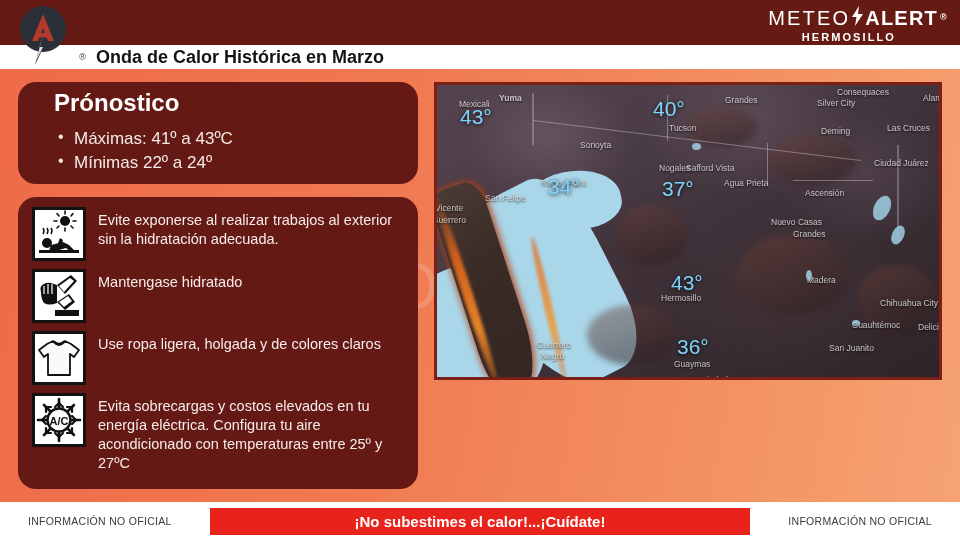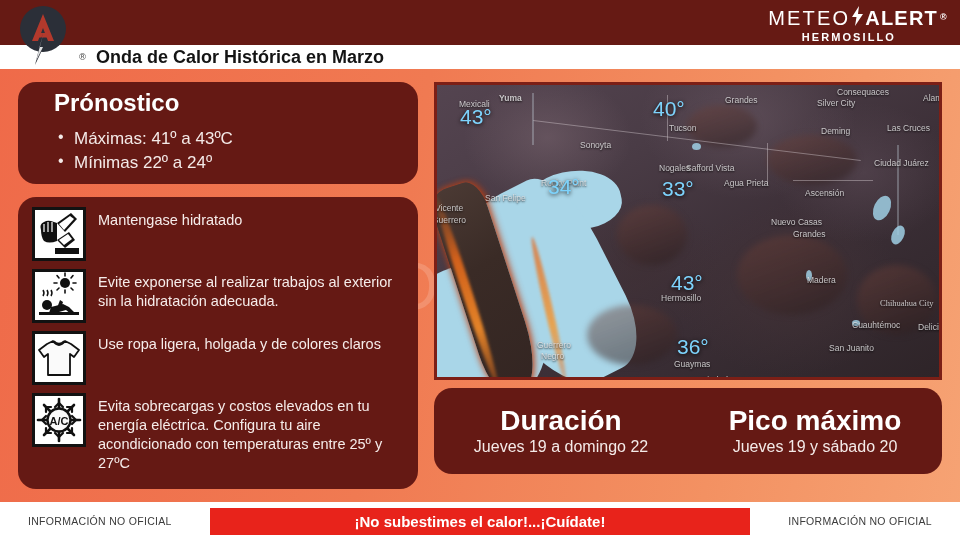--- a/index.html
+++ b/index.html
@@ -302,39 +302,20 @@
 
   <div class="panel" id="forecast-panel">
     <div class="forecast-title">Prónostico</div>
     <ul class="forecast-list">
       <li>Máximas: 41º a 43ºC</li>
       <li>Mínimas 22º a 24º</li>
     </ul>
   </div>
 
   <div class="panel" id="tips-panel">
-
-    <div class="tip">
-      <div class="tip-icon">
-        <svg width="48" height="48" viewBox="0 0 48 48">
-          <path d="M6 20 q-2 -6 3 -8 q3 -2 7 -1 l6 2 l0 18 q-8 3 -13 0 q-3 -4 -3 -11 Z" fill="#111"></path>
-          <g stroke="#fff" stroke-width="1.2">
-            <line x1="9" y1="14" x2="9" y2="22"></line>
-            <line x1="13" y1="12" x2="13" y2="22"></line>
-            <line x1="17" y1="12" x2="17" y2="22"></line>
-          </g>
-          <path d="M22 13 L36 3 L42 9 L30 22 Z" fill="#111"></path>
-          <path d="M24 14 L35 6 L39 9 L29 20 Z" fill="#fff"></path>
-          <path d="M22 30 L34 22 L40 30 L30 38 Z" fill="#111"></path>
-          <path d="M24 30 L33 24 L37 29 L29 35 Z" fill="#fff"></path>
-          <path d="M20 38 L44 38 L44 44 L20 44 Z" fill="#111"></path>
-        </svg>
-      </div>
-      <div class="tip-text">Mantengase hidratado</div>
-    </div>
 
     <div class="tip">
       <div class="tip-icon">
         <svg width="48" height="48" viewBox="0 0 48 48">
           <circle cx="30" cy="11" r="5" fill="#111"></circle>
           <g stroke="#111" stroke-width="1.6" stroke-linecap="round">
             <line x1="30" y1="1" x2="30" y2="4"></line>
             <line x1="38" y1="3.5" x2="36" y2="6"></line>
             <line x1="41" y1="11" x2="38" y2="11"></line>
             <line x1="38" y1="18" x2="36" y2="16"></line>
@@ -344,20 +325,39 @@
             <line x1="30" y1="21" x2="30" y2="18"></line>
           </g>
           <path d="M8 24 q2 -3 0 -6 M12 24 q2 -3 0 -6 M16 24 q2 -3 0 -6" stroke="#111" stroke-width="1.5" fill="none"></path>
           <circle cx="12" cy="33" r="5" fill="#111"></circle>
           <path d="M16 35 L28 32 L34 35 L40 41 L37 43 L31 38 L24 40 L14 41 Z" fill="#111"></path>
           <path d="M22 36 L25 28 L28 30 L26 36 Z" fill="#111"></path>
           <path d="M4 40 L44 40 L44 43 L4 43 Z" fill="#111"></path>
         </svg>
       </div>
       <div class="tip-text">Evite exponerse al realizar trabajos al exterior sin la hidratación adecuada.</div>
+    </div>
+
+    <div class="tip">
+      <div class="tip-icon">
+        <svg width="48" height="48" viewBox="0 0 48 48">
+          <path d="M6 20 q-2 -6 3 -8 q3 -2 7 -1 l6 2 l0 18 q-8 3 -13 0 q-3 -4 -3 -11 Z" fill="#111"></path>
+          <g stroke="#fff" stroke-width="1.2">
+            <line x1="9" y1="14" x2="9" y2="22"></line>
+            <line x1="13" y1="12" x2="13" y2="22"></line>
+            <line x1="17" y1="12" x2="17" y2="22"></line>
+          </g>
+          <path d="M22 13 L36 3 L42 9 L30 22 Z" fill="#111"></path>
+          <path d="M24 14 L35 6 L39 9 L29 20 Z" fill="#fff"></path>
+          <path d="M22 30 L34 22 L40 30 L30 38 Z" fill="#111"></path>
+          <path d="M24 30 L33 24 L37 29 L29 35 Z" fill="#fff"></path>
+          <path d="M20 38 L44 38 L44 44 L20 44 Z" fill="#111"></path>
+        </svg>
+      </div>
+      <div class="tip-text">Mantengase hidratado</div>
     </div>
 
     <div class="tip">
       <div class="tip-icon">
         <svg width="48" height="48" viewBox="0 0 48 48">
           <path d="M18 7 L12 10 L4 16 L9 23 L13 20 L13 41 L35 41 L35 20 L39 23 L44 16 L36 10 L30 7 q-3 4 -6 4 q-3 0 -6 -4 Z" fill="#fafafa" stroke="#111" stroke-width="1.8" stroke-linejoin="round"></path>
           <path d="M19 7 q5 5 10 0" fill="none" stroke="#111" stroke-width="1.4"></path>
         </svg>
       </div>
       <div class="tip-text">Use ropa ligera, holgada y de colores claros</div>
@@ -441,50 +441,40 @@
           <div class="city" style="left: 222px; top: 78px;">Nogales</div>
           <div class="city" style="left: 287px; top: 93px;">Agua Prieta</div>
           <div class="city" style="left: 437px; top: 73px;">Ciudad Juárez</div>
           <div class="city" style="left: 368px; top: 103px;">Ascensión</div>
           <div class="city" style="left: 334px; top: 132px;">Nuevo Casas</div>
           <div class="city" style="left: 356px; top: 144px;">Grandes</div>
           <div class="city" style="left: -2px; top: 118px;">Vicente</div>
           <div class="city" style="left: -5px; top: 130px;">Guerrero</div>
           <div class="city" style="left: 224px; top: 208px;">Hermosillo</div>
           <div class="city" style="left: 370px; top: 190px;">Madera</div>
-          <div class="city" style="left: 443px; top: 213px; font-family: Liberation Serif, serif;">Chihuahua City</div>
+          <div class="city" style="left: 443px; top: 213px;">Chihuahua City</div>
           <div class="city" style="left: 415px; top: 235px;">Cuauhtémoc</div>
           <div class="city" style="left: 392px; top: 258px;">San Juanito</div>
           <div class="city" style="left: 481px; top: 237px;">Delicias</div>
           <div class="city" style="left: 237px; top: 274px;">Guaymas</div>
           <div class="city" style="left: 264px; top: 290px;">Ciudad</div>
           <div class="city" style="left: 100px; top: 255px;">Guerrero</div>
           <div class="city" style="left: 104px; top: 266px;">Negro</div>
         </div>
       <div id="map-temps">
           <div class="temp" style="left: 23px; top: 20px;">43°</div>
           <div class="temp" style="left: 216px; top: 12px; text-align: center;">40°</div>
           <div class="temp" style="left: 111px; top: 90px;">34°</div>
-          <div class="temp" style="left: 225px; top: 92px;">33°</div>
+          <div class="temp" style="left: 225px; top: 92px;">37°</div>
           <div class="temp" style="left: 234px; top: 186px;">43°</div>
           <div class="temp" style="left: 240px; top: 250px;">36°</div>
         </div>
     </div>
   </div>
 
-  <div id="duration-panel">
-    <div class="dur-col">
-      <div class="dur-title">Duración</div>
-      <div class="dur-sub">Jueves 19 a domingo 22</div>
-    </div>
-    <div class="dur-col">
-      <div class="dur-title">Pico máximo</div>
-      <div class="dur-sub">Jueves 19 y sábado 20</div>
-    </div>
-  </div>
 
   <div class="footer">
     <div class="footer-note">INFORMACIÓN NO OFICIAL</div>
     <div class="footer-banner">¡No subestimes el calor!...¡Cuídate!</div>
     <div class="footer-note">INFORMACIÓN NO OFICIAL</div>
   </div>
 
 </div>
 
 </body></html>

